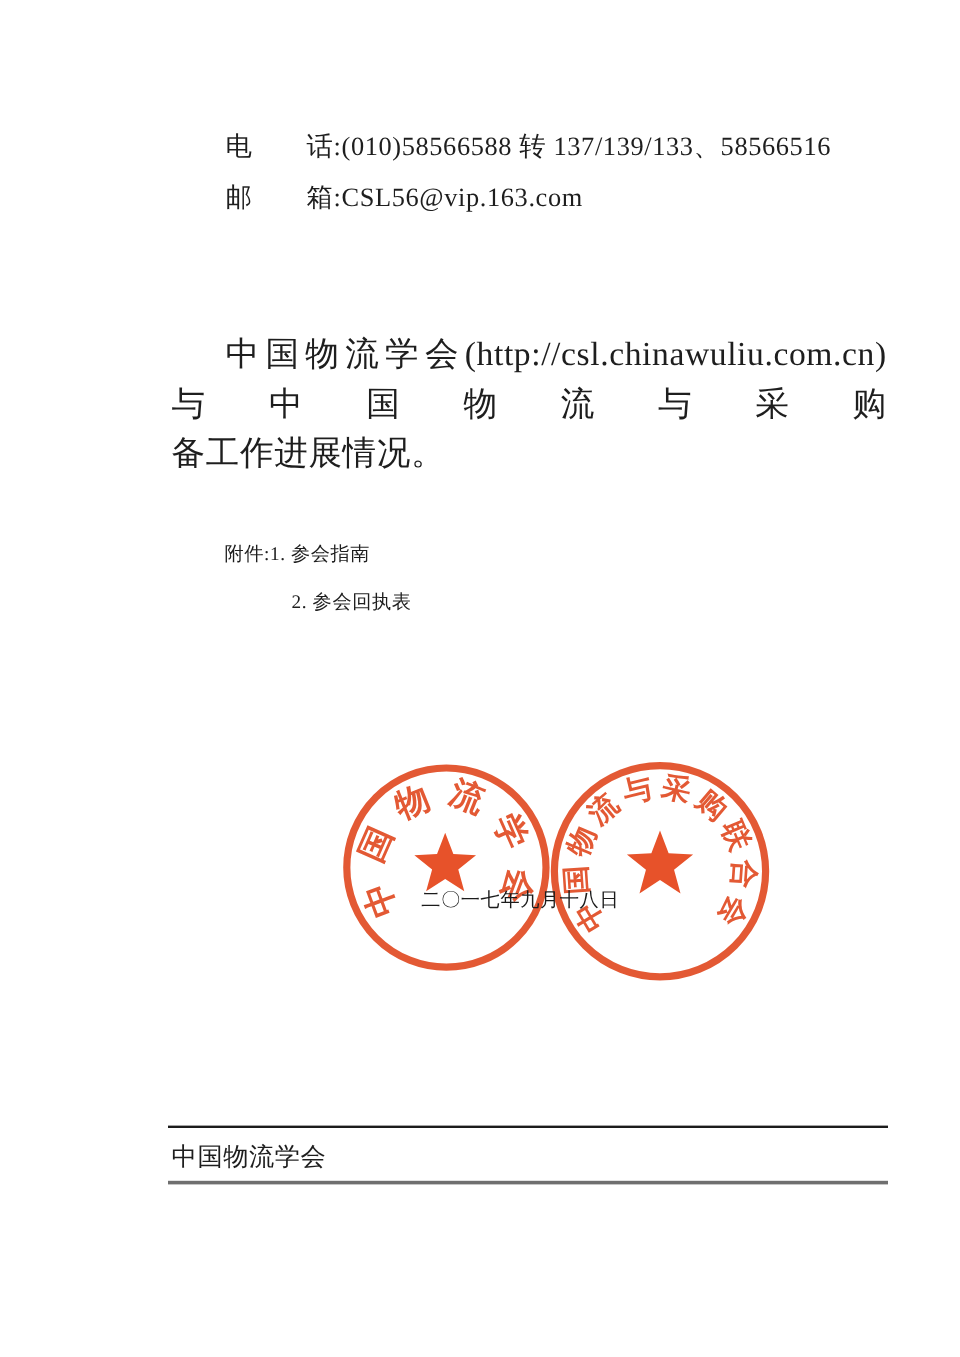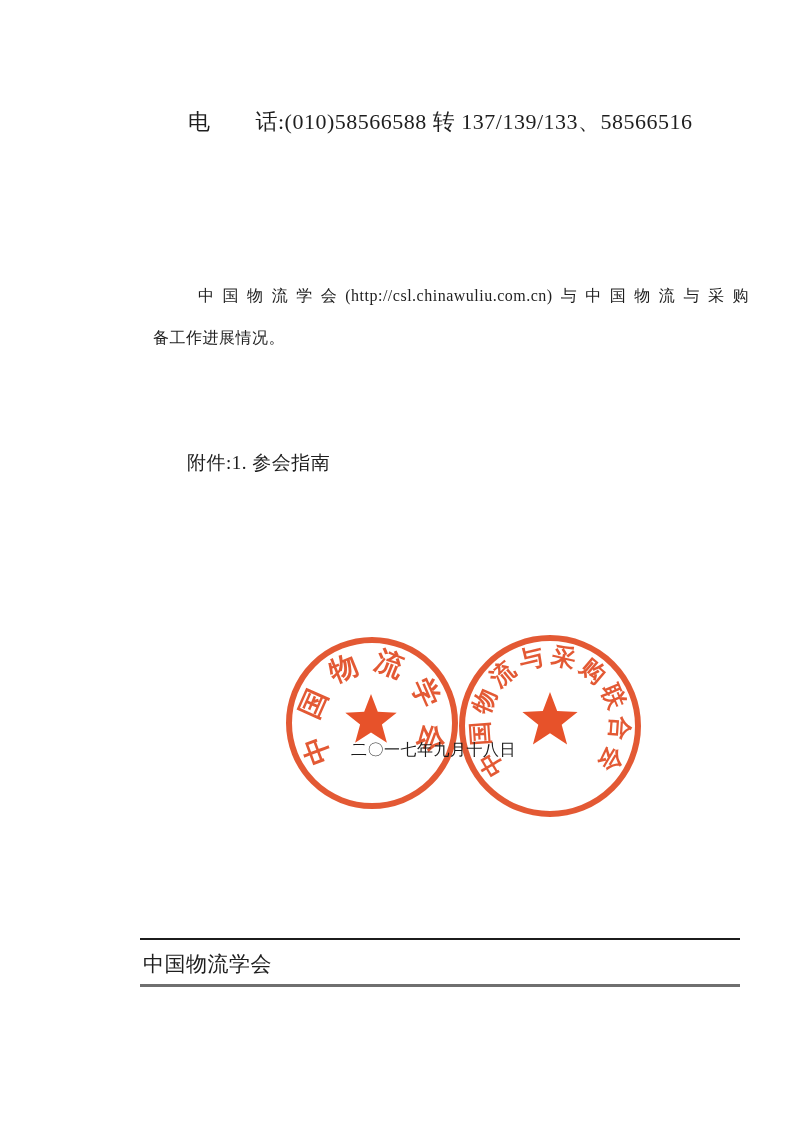--- a/index.html
+++ b/index.html
@@ -15,31 +15,31 @@
   }
   
   .contact {
     position:absolute; left:148px; top:100px;
     font-size:22px; line-height:43px;
     letter-spacing:0.5px;
     white-space:nowrap;
   }
   
   .para {
-    position:absolute; left:113px; top:275px; width:596px;
-    font-size:16px; line-height:41.5px;
+    position:absolute; left:103px; top:275px; width:596px;
+    font-size:28px; line-height:41.5px;
     letter-spacing:0.5px;
   }
   .para .pline { text-align:justify; text-align-last:justify; }
   .para .pline.first { text-indent:45px; }
   .para .pline.last  { text-align:left; text-align-last:left; }
   
   .attach {
     position:absolute; left:147px; top:443px;
-    font-size:19px; line-height:40px;
+    font-size:16px; line-height:40px;
     letter-spacing:0.5px;
   }
   .attach .row2 { padding-left:56px; }
   
   .seal { position:absolute; opacity:0.95; }
   .seal-left  { left:242px; top:633px; z-index:2; }
   .seal-right { left:415px; top:631px; z-index:3; }
   .seal text {
     font-family:"Liberation Sans","DejaVu Sans",sans-serif;
     font-weight:bold;
@@ -64,29 +64,31 @@
   .page-num .dash { color:#8a8a8a; }
   .page-num .num  { margin:0 9px; }
 </style>
 </head>
 <body>
 
 <div class="page">
 
   <div class="contact">
     <div>电　　话:(010)58566588 转 137/139/133、58566516</div>
+    <div>邮　　箱:CSL56@vip.163.com</div>
   </div>
 
   <div class="para">
     <div class="pline first">中国物流学会(http://csl.chinawuliu.com.cn)与中国物流与采购</div>
     <div class="pline last">备工作进展情况。</div>
   </div>
 
   <div class="attach">
     <div><span>附件:</span><span>1. 参会指南</span></div>
+    <div class="row2"><span>2. 参会回执表</span></div>
   </div>
 
   <svg class="seal seal-left" width="180" height="180" viewBox="0 0 180 180">
     <circle cx="90" cy="90" r="83" fill="none" stroke-width="6" stroke="#e2512a"></circle>
     <path id="arcL" d="M 49 122 A 52 52 0 1 1 131 122" fill="none"></path>
     <text font-size="28" letter-spacing="12" text-anchor="middle" fill="#e2512a">
       <textPath href="#arcL" startOffset="50%">中国物流学会</textPath>
     </text>
     <polygon points="89,61 95.8,78.7 114.7,79.7 99.9,91.6 104.9,109.8 89,99.5 73.1,109.8 78.1,91.6 63.3,79.7 82.2,78.7" fill="#e6491f"></polygon>
   </svg>

